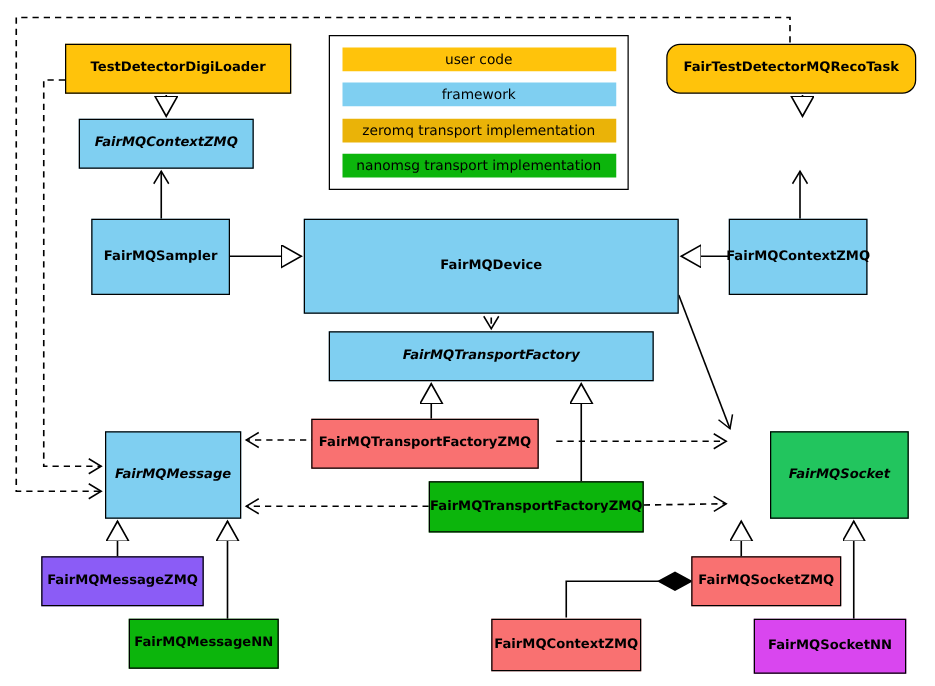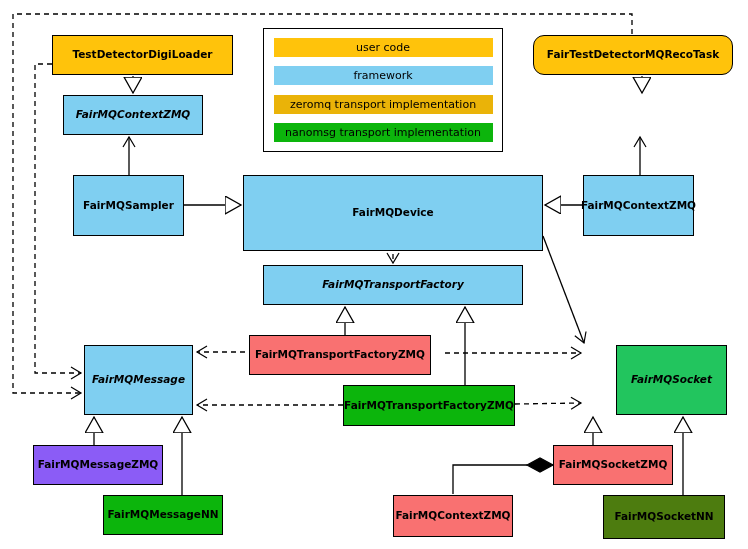--- a/index.html
+++ b/index.html
@@ -91,17 +91,17 @@
   <div class="node abstract" style="left: 84px; top: 345px; width: 109px; height: 70px; background: rgb(127, 207, 241);">FairMQMessage</div>
 
   <div class="node abstract" style="left: 616px; top: 345px; width: 111px; height: 70px; background: #22c55e;">FairMQSocket</div>
 
   <div class="node" style="left: 33px; top: 445px; width: 130px; height: 40px; background: #8b5cf6;">FairMQMessageZMQ</div>
 
   <div class="node" style="left: 103px; top: 495px; width: 120px; height: 40px; background: rgb(12, 181, 12);">FairMQMessageNN</div>
 
   <div class="node" style="left: 553px; top: 445px; width: 120px; height: 40px; background: rgb(249, 113, 113);">FairMQSocketZMQ</div>
 
-  <div class="node" style="left: 603px; top: 495px; width: 122px; height: 44px; background: #4d7c0f;">FairMQSocketNN</div>
+  <div class="node" style="left: 603px; top: 495px; width: 122px; height: 44px; background: #d946ef;">FairMQSocketNN</div>
 
   <div class="node" style="left: 393px; top: 495px; width: 120px; height: 42px; background: rgb(249, 113, 113);">FairMQContextZMQ</div>
 
 </div>
 
 </body></html>

